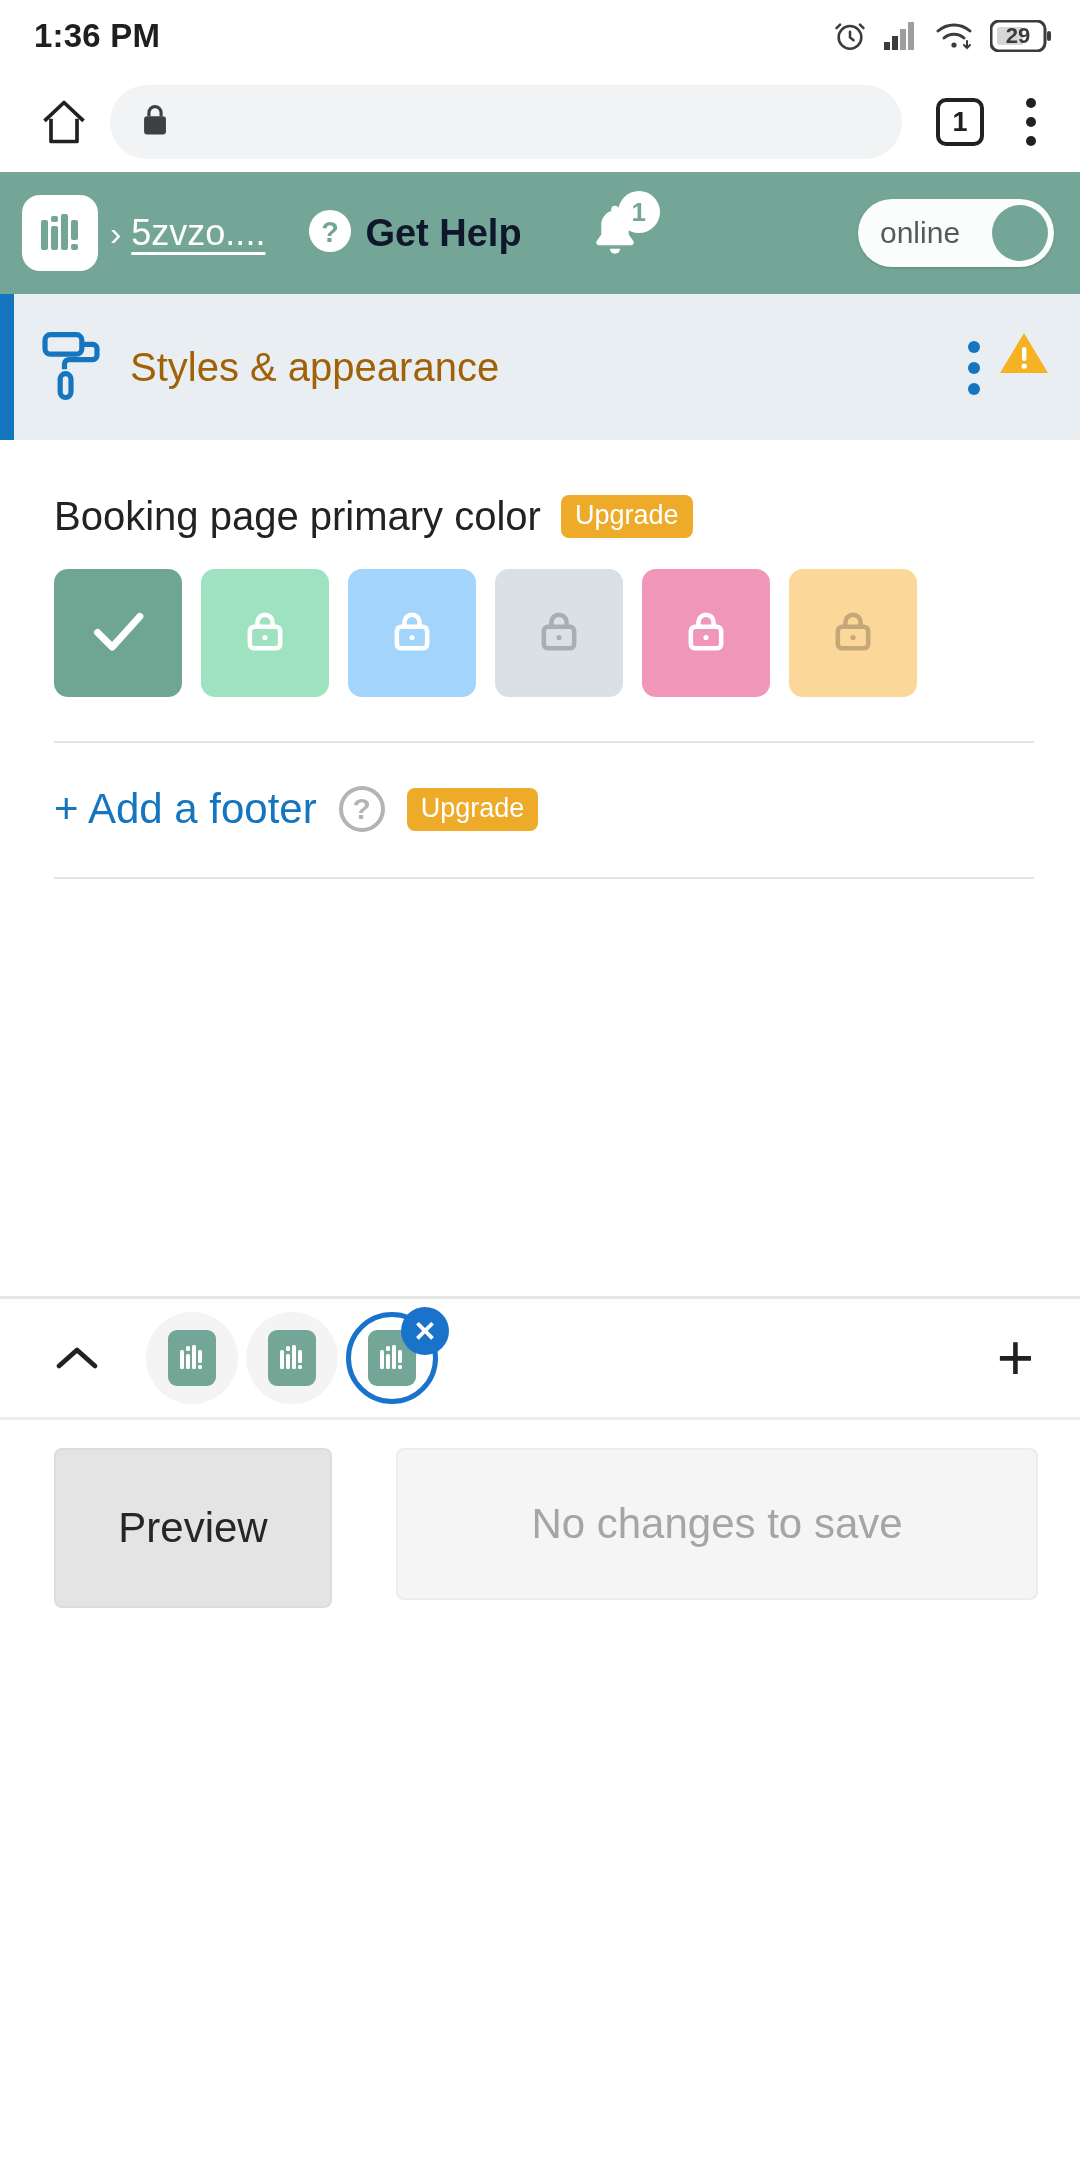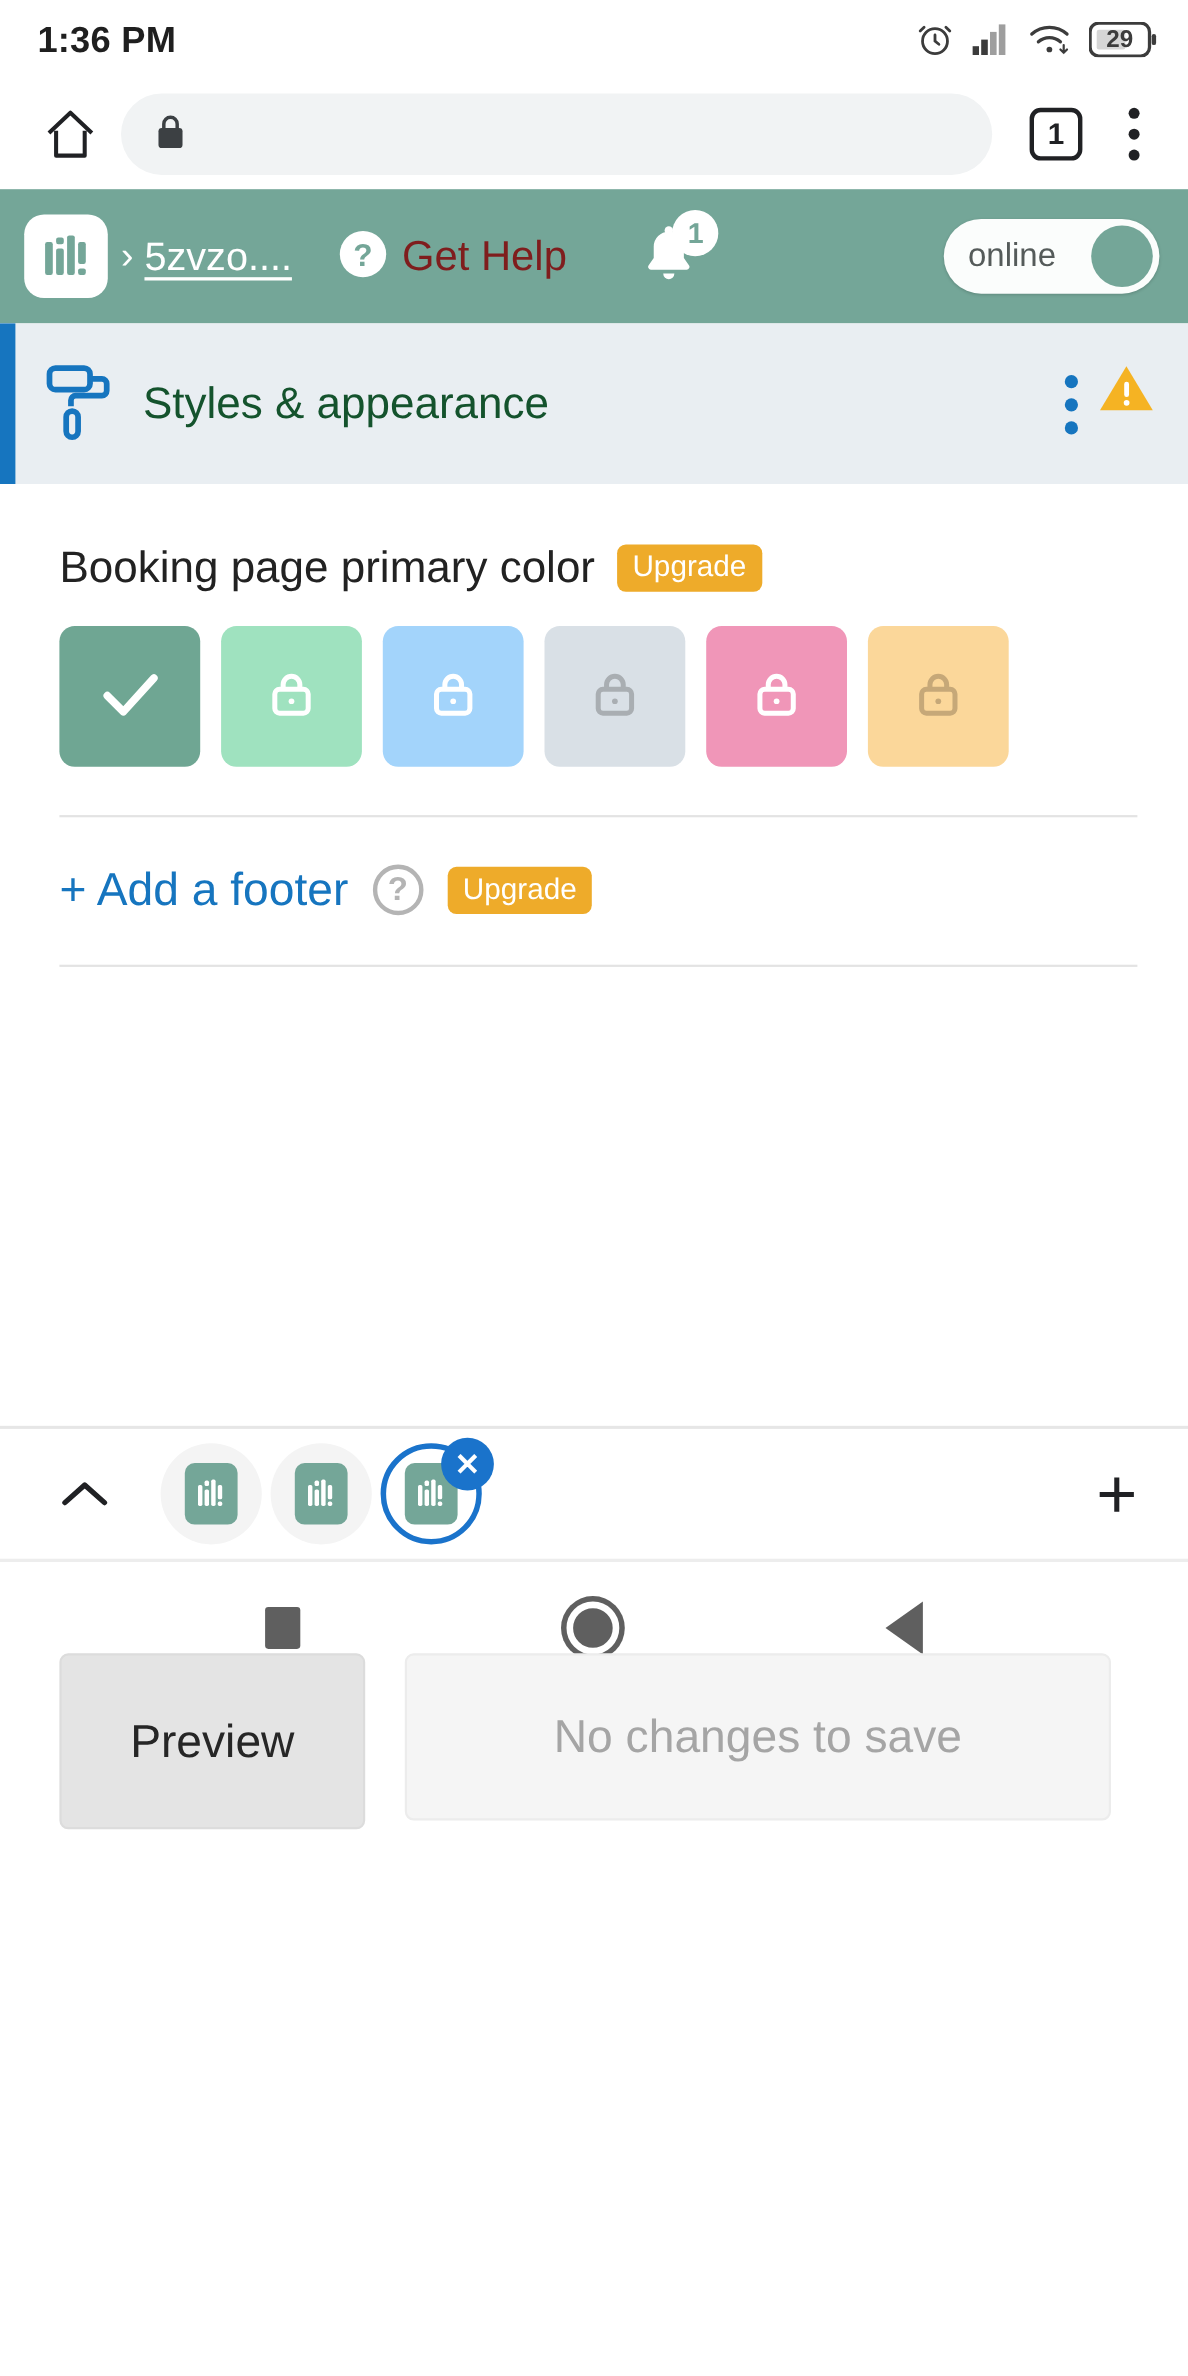--- a/index.html
+++ b/index.html
@@ -56,41 +56,41 @@
   .logo-tile {
     width: 76px; height: 76px; background: #ffffff; border-radius: 18px;
     display: flex; align-items: center; justify-content: center; flex: 0 0 auto;
   }
   .chev-right { color: #ffffff; font-size: 34px; margin: 0 10px 0 12px; font-weight: 300; }
   .crumb {
     color: #ffffff; font-size: 36px; text-decoration: underline; text-underline-offset: 7px;
     white-space: nowrap;
   }
   .gethelp { display: flex; align-items: center; gap: 12px; margin-left: 42px; }
-  .gethelp-label { color: #7f1d1d; font-size: 38px; }
+  .gethelp-label { color: #0f172a; font-size: 38px; font-weight: bold; }
   .bell-wrap { position: relative; margin-left: 62px; width: 70px; height: 76px; }
   .bell-badge {
     position: absolute; top: -4px; right: -6px; width: 42px; height: 42px; border-radius: 50%;
     background: #ffffff; color: #74a698; font-size: 26px; font-weight: bold;
     display: flex; align-items: center; justify-content: center;
   }
   .toggle {
     margin-left: auto; width: 196px; height: 68px; border-radius: 34px; background: #fbfdfc;
     display: flex; align-items: center; justify-content: space-between; padding: 0 6px 0 22px;
     box-shadow: 0 1px 3px rgba(0,0,0,.18);
   }
   .toggle-label { font-size: 30px; color: #555b5a; }
   .toggle-knob { width: 56px; height: 56px; border-radius: 50%; background: #74a698; }
 
   
   .section {
     flex: 0 0 146px; background: #e9eef2; display: flex; align-items: center;
     border-left: 14px solid #1675bf; padding-left: 24px; padding-right: 30px;
   }
-  .section-title { color: #14532d; font-size: 40px; margin-left: 26px; }
+  .section-title { color: #a16207; font-size: 40px; margin-left: 26px; }
   .section-right { margin-left: auto; position: relative; width: 90px; height: 80px; }
   .sec-kebab { position: absolute; left: 8px; top: 14px; display: flex; flex-direction: column; gap: 9px; }
   .sec-kebab i { width: 12px; height: 12px; border-radius: 50%; background: #1675bf; display: block; }
   .warn-tri { position: absolute; right: 0; top: 2px; }
 
   
   .content { flex: 1 1 auto; background: #ffffff; padding: 0 0 0 0; position: relative; }
   .row-label {
     display: flex; align-items: center; gap: 20px;
     padding: 54px 0 0 54px;
@@ -126,21 +126,21 @@
   .divider { height: 2px; background: #e3e3e3; margin: 44px 46px 0 54px; }
 
   .footer-row { display: flex; align-items: center; gap: 22px; padding: 42px 0 0 54px; }
   .footer-link { color: #1675bf; font-size: 42px; }
   .help-circle {
     width: 46px; height: 46px; border-radius: 50%; border: 4px solid #b4b4b4;
     display: flex; align-items: center; justify-content: center;
     color: #b4b4b4; font-size: 30px; font-weight: bold;
   }
 
-  .actions { display: flex; gap: 36px; padding: 0 0 0 54px; position: absolute; left: 0; top: 1063px; }
+  .actions { display: flex; gap: 64px; padding: 0 0 0 54px; position: absolute; left: 0; top: 1008px; }
   .btn-preview {
     width: 278px; height: 160px; background: #e4e4e4; border: 2px solid #dcdcdc; border-radius: 8px;
     display: flex; align-items: center; justify-content: center;
     font-size: 42px; color: #262626;
   }
   .btn-save {
     width: 642px; height: 152px; background: #f5f5f5; border: 2px solid #ececec; border-radius: 8px;
     display: flex; align-items: center; justify-content: center;
     font-size: 42px; color: #a5a5a5;
   }

